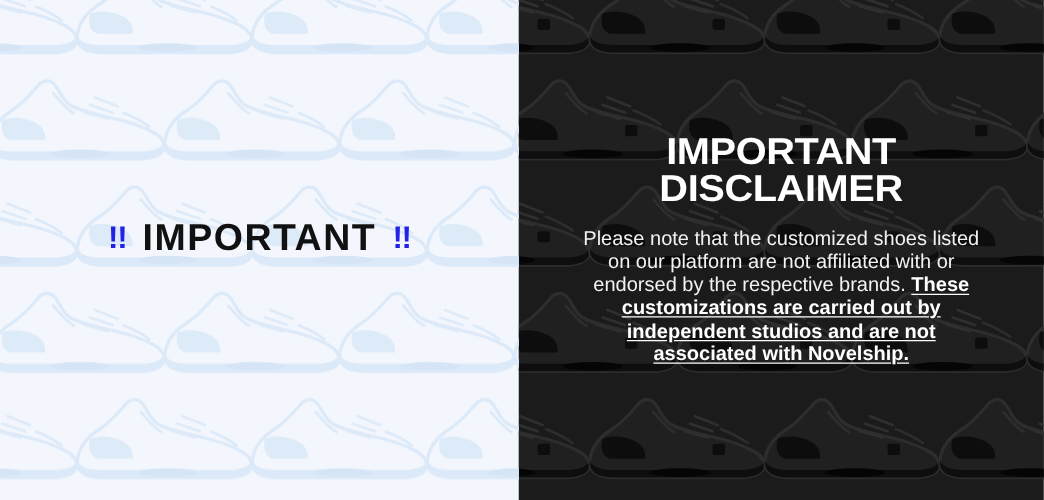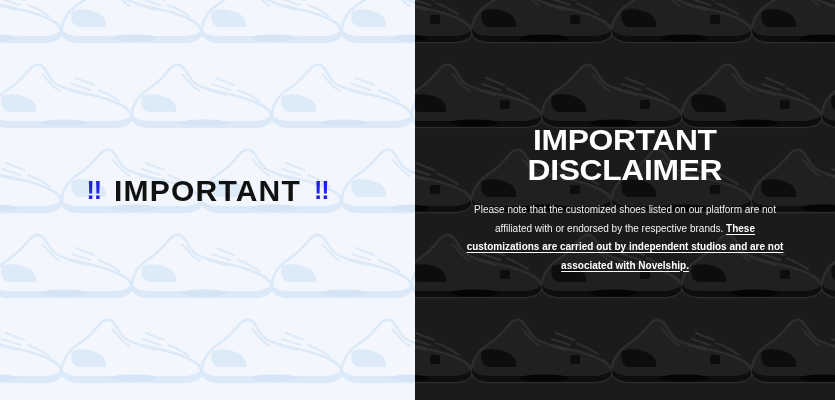--- a/index.html
+++ b/index.html
@@ -109,21 +109,21 @@
     color: #ffffff;
     text-align: center;
     transform: scaleX(1.06);
   }
   .disc-heading .line { display: block; }
 
   
   .body-right {
     margin: 0;
     font-family: "Liberation Sans", sans-serif;
-    font-size: 10px;
+    font-size: 16px;
     line-height: 18.5px;
     color: #f2f2f2;
     text-align: center;
     max-width: 320px;
   }
   .body-right .em {
     font-weight: bold;
     color: #ffffff;
     text-decoration: underline;
     text-underline-offset: 2px;

